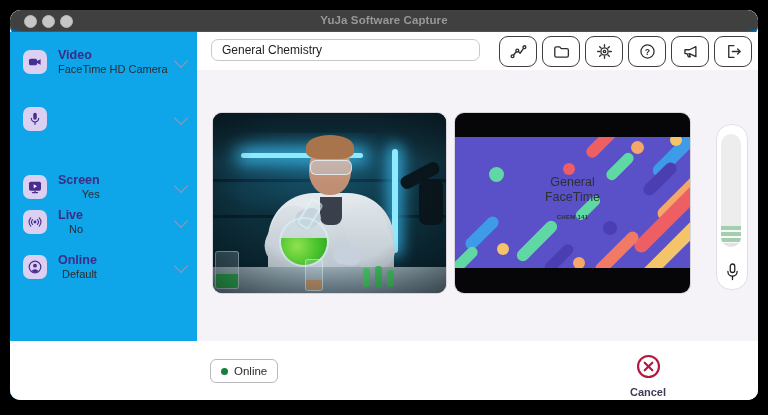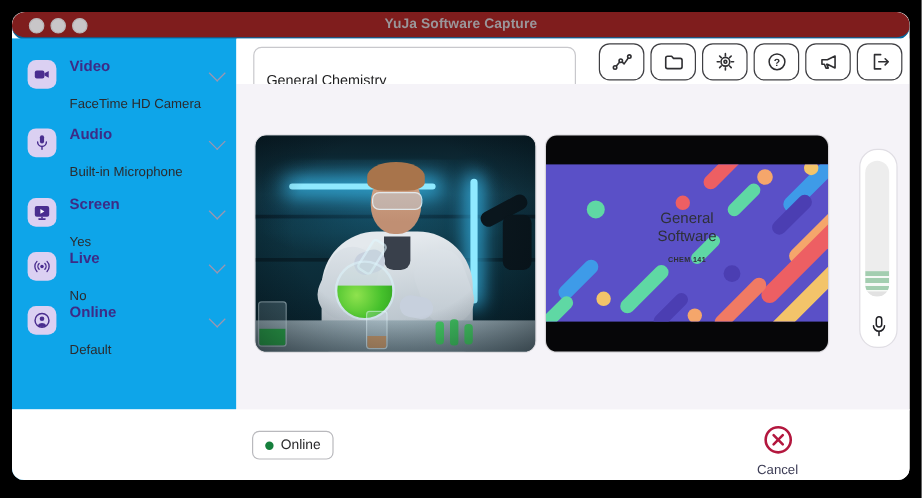--- a/index.html
+++ b/index.html
@@ -8,48 +8,48 @@
     font-family:"Liberation Sans","DejaVu Sans",sans-serif;
     -webkit-font-smoothing:antialiased;
   }
   .window{
     position:absolute;left:10px;top:10px;width:748px;height:390px;
     background:#fff;border-radius:10px;overflow:hidden;
   }
   
   .titlebar{
     position:absolute;left:0;top:0;width:100%;height:21px;
-    background:#7f1d1d;border-bottom:2px solid #0369a1;border-radius:11px;
+    background:#404040;border-bottom:6px solid #0369a1;border-radius:11px;
   }
   .tl{position:absolute;top:5px;width:11px;height:11px;border-radius:50%;
       background:#C8C6C8;border:0.5px solid #B9B7B9;}
   .tl.r{left:14px}.tl.y{left:32px}.tl.g{left:50px}
   .win-title{
     position:absolute;left:0;right:0;top:4px;text-align:center;
     font-size:11.5px;font-weight:700;color:#9A969A;letter-spacing:.1px;
   }
   
   .sidebar{position:absolute;left:0;top:22px;width:187px;bottom:0;background:#0ea5e9;}
   .side-item{position:absolute;left:10px;width:168px;height:44px;cursor:pointer;}
   .tile{
     position:absolute;left:3px;top:2px;width:24px;height:24px;border-radius:7px;
     background:#DBD0F2;display:flex;align-items:center;justify-content:center;
   }
   .side-txt{position:absolute;left:38px;top:0;}
   .side-label{font-size:12.5px;font-weight:700;color:#3D2B86;line-height:14px;}
-  .side-value{font-size:11px;color:#2B2B2E;line-height:13px;margin-top:19px;}
+  .side-value{font-size:11px;color:#2B2B2E;line-height:13px;margin-top:1px;text-align:right;}
   .chev{position:absolute;right:2px;top:8px;width:9px;height:9px;
     border-right:1.6px solid #9C96B0;border-bottom:1.6px solid #9C96B0;
     transform:rotate(45deg);}
   
   .topbar{position:absolute;left:187px;top:22px;right:0;height:38px;background:#fff;}
   .session-input{
     position:absolute;left:14px;top:7px;width:247px;height:20px;
     border:1px solid #C8C8CC;border-radius:7px;font-size:12px;color:#1D1D1F;
-    padding:17px 10px;outline:none;background:#fff;
+    padding:0 10px;outline:none;background:#fff;
     font-family:"Liberation Sans","DejaVu Sans",sans-serif;
   }
   .btn-row{position:absolute;right:6px;top:4px;display:flex;gap:5px;}
   .ico-btn{
     width:38px;height:31px;border:1.5px solid #3F3F43;border-radius:9px;
     background:#fff;display:flex;align-items:center;justify-content:center;
     cursor:pointer;padding:0;
   }
   .ico-btn svg{display:block;}
   
@@ -94,21 +94,21 @@
     gap:6px;padding:0 10px;border:1px solid #B9B9BD;border-radius:6px;background:#fff;
   }
   .online-dot{width:7px;height:7px;border-radius:50%;background:#157F3C;}
   .online-text{font-size:11.5px;color:#2A2A2C;}
   .action{
     position:absolute;top:12px;width:56px;display:flex;flex-direction:column;
     align-items:center;gap:3px;cursor:pointer;background:none;border:none;padding:0;
   }
   .action.cancel{left:610px;}
   .action.start{left:676px;}
-  .action-label{font-size:11px;font-weight:400;color:#3C3C55;
+  .action-label{font-size:11px;font-weight:700;color:#3C3C55;
     font-family:"Liberation Sans","DejaVu Sans",sans-serif;}
 </style>
 </head>
 <body>
 
 <div class="window">
 
   <div class="titlebar">
     <span class="tl r"></span>
     <span class="tl y"></span>
@@ -133,28 +133,24 @@
     </div>
 
     <div class="side-item" style="top:73px">
       <span class="tile">
         <svg width="16" height="16" viewBox="0 0 24 24">
             <rect x="9.4" y="2.5" width="5.2" height="10.5" rx="2.6" fill="#4A2D8F"></rect>
             <path d="M6.5 11 a5.5 5.5 0 0 0 11 0" fill="none" stroke="#4A2D8F" stroke-width="1.8" stroke-linecap="round"></path>
             <line x1="12" y1="16.5" x2="12" y2="20" stroke="#4A2D8F" stroke-width="1.8" stroke-linecap="round"></line>
           </svg>
       </span>
-      <span class="side-txt">
-        <div class="side-label">Audio</div>
-        <div class="side-value">Built-in Microphone</div>
-      </span>
-      <span class="chev"></span>
-    </div>
-
-    <div class="side-item" style="top:131px">
+      <span class="chev"></span>
+    </div>
+
+    <div class="side-item" style="top:141px">
       <span class="tile">
         <svg width="16" height="16" viewBox="0 0 24 24">
             <rect x="3" y="4" width="18" height="13.5" rx="2.5" fill="#4A2D8F"></rect>
             <path d="M10 7.8 L15 10.75 L10 13.7 Z" fill="#fff"></path>
             <line x1="12" y1="17.5" x2="12" y2="19.6" stroke="#4A2D8F" stroke-width="2"></line>
             <line x1="8.2" y1="20.4" x2="15.8" y2="20.4" stroke="#4A2D8F" stroke-width="2" stroke-linecap="round"></line>
           </svg>
       </span>
       <span class="side-txt">
         <div class="side-label">Screen</div>
@@ -302,21 +298,21 @@
         <div class="blb" style="left:134px;top:110px;width:56px;height:12px;background:#F07A64;"></div>
         <div class="blb" style="left:56px;top:98px;width:52px;height:12px;background:#5FD8A4;"></div>
         <div class="blb" style="left:6px;top:90px;width:42px;height:12px;background:#3E9BE8;"></div>
         <div class="blb c" style="left:42px;top:106px;width:12px;height:12px;background:#F3C46A;"></div>
         <div class="blb" style="left:86px;top:116px;width:36px;height:11px;background:#4B3EB2;"></div>
         <div class="blb c" style="left:118px;top:120px;width:12px;height:12px;background:#F5A66B;"></div>
         <div class="blb" style="left:-8px;top:118px;width:34px;height:11px;background:#5FD8A4;"></div>
 
         <div class="slide-text">
           <div class="slide-title">General</div>
-          <div class="slide-title">Software</div>
+          <div class="slide-title">FaceTime</div>
           <div class="slide-sub">CHEM 141</div>
         </div>
       </div>
     </div>
 
     <div class="meter">
       <div class="meter-track">
         <div class="meter-fill"></div>
         <div class="meter-tip"></div>
       </div>

